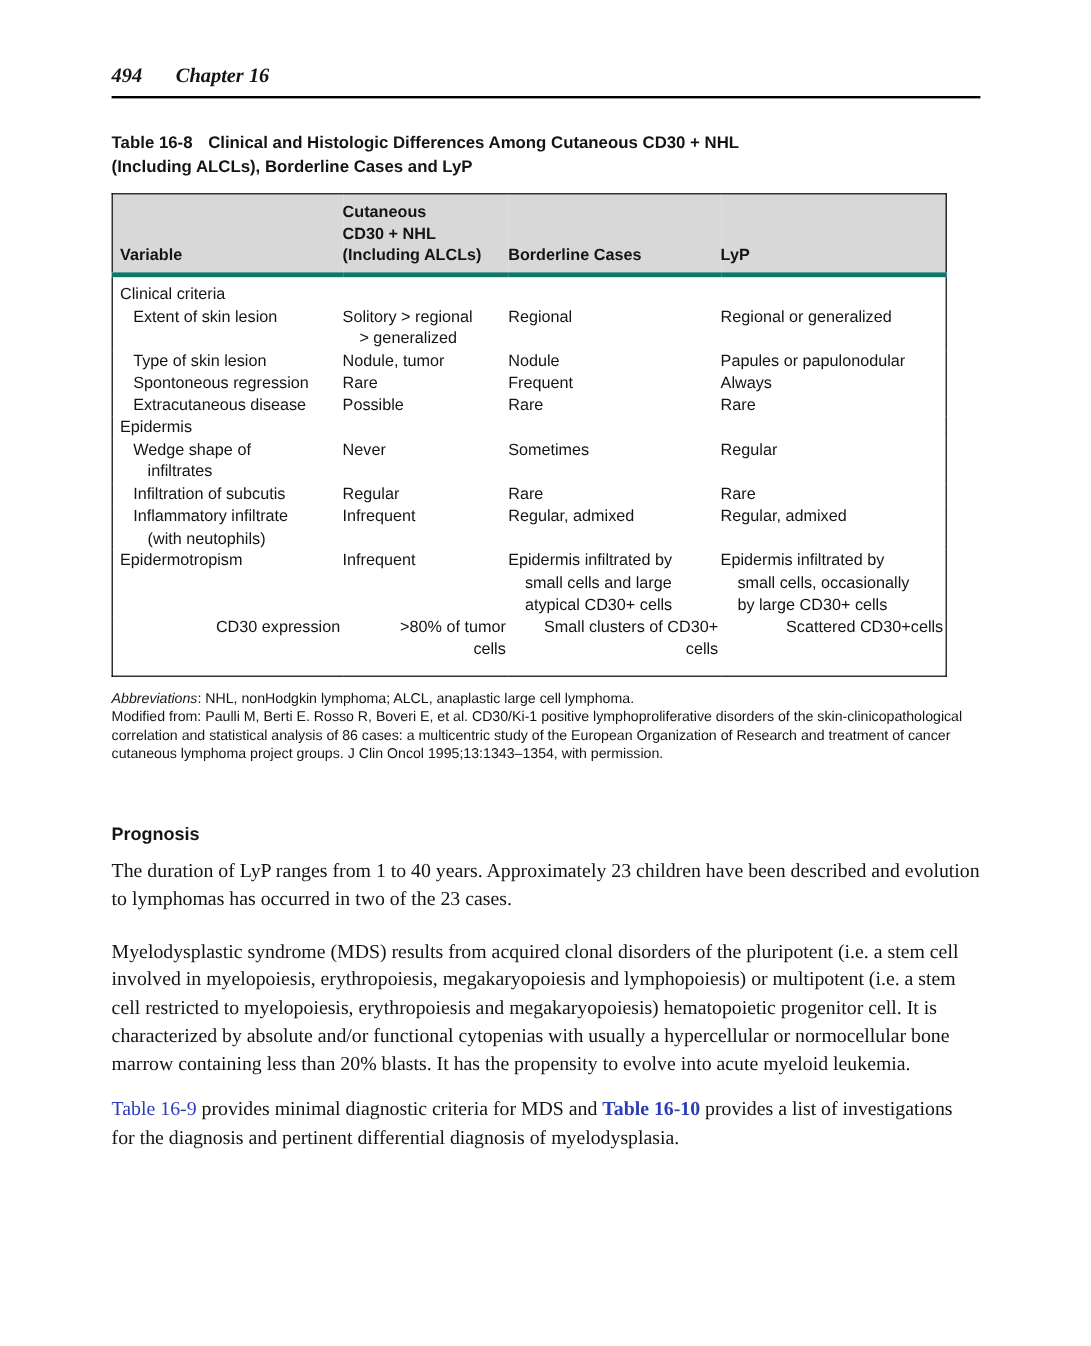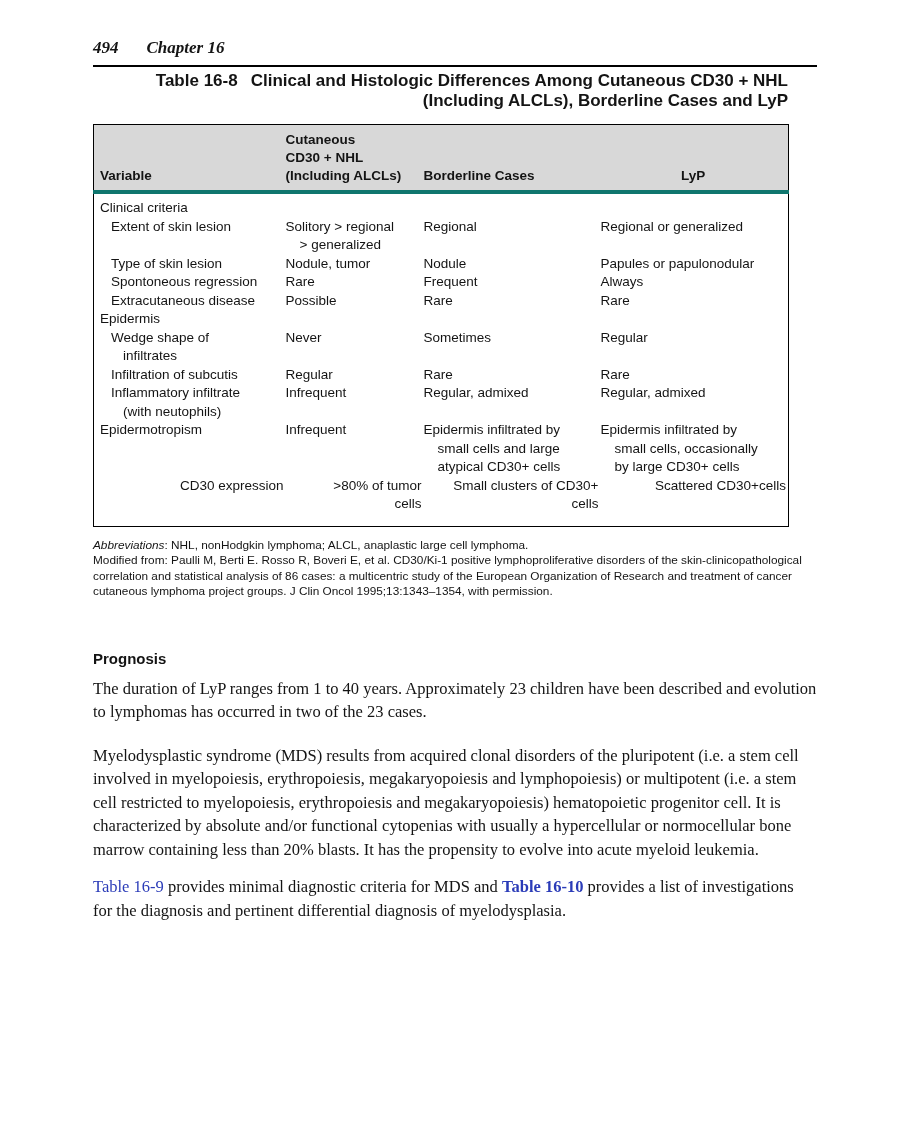--- a/index.html
+++ b/index.html
@@ -4,27 +4,27 @@
 <style>
   * { box-sizing: border-box; }
   html, body { margin: 0; padding: 0; background: #ffffff; }
   .page {
     width: 909px; height: 1122px; margin: 0 auto; background: #ffffff;
     position: relative; padding: 38px 92px 0 93px; overflow: hidden;
     font-family: "Liberation Sans", sans-serif; color: #141414;
   }
   .page-header {
     font-family: "Liberation Serif", serif; font-weight: bold; font-style: italic;
-    font-size: 17px; line-height: 20px; display: flex; gap: 28px; align-items: baseline;
+    font-size: 17px; line-height: 20px; display: flex; gap: 28px; align-items: baseline; margin-top: 15px;
   }
   .header-rule { border-top: 2.5px solid #000; margin-top: 7px; }
 
   .table-title {
-    width: 695px; margin-top: 4px; text-align: right;
-    font-weight: bold; font-size: 17px; line-height: 20px;
+    width: 695px; margin-top: 26px; text-align: left;
+    font-weight: bold; font-size: 14px; line-height: 20px;
   }
   .table-title .tbl-label { margin-right: 13px; }
 
   .data-table {
     width: 695px; margin-top: 13px; border-collapse: collapse;
     border: 1.4px solid #000; table-layout: fixed;
   }
   .data-table th {
     background: #d8d8d8; border-bottom: 4px solid #0f766e;
     font-size: 13.5px; line-height: 18px; font-weight: bold;
@@ -85,21 +85,21 @@
       <col style="width:177px">
       <col style="width:188px">
     </colgroup>
     <thead>
       <tr>
         <th class="th-var" style="background: rgb(216, 216, 216);">Variable</th>
         <th style="background: rgb(216, 216, 216);">Cutaneous
 CD30 + NHL
 (Including ALCLs)</th>
         <th style="background: rgb(216, 216, 216);">Borderline Cases</th>
-        <th style="background: rgb(216, 216, 216); text-align: center;">LyP</th>
+        <th style="background: rgb(216, 216, 216);">LyP</th>
       </tr>
     </thead>
     <tbody id="table-body">
         <tr>
           <td colspan="4" class="cell section-cell">Clinical criteria</td>
         </tr>
         <tr>
           <td class="cell var-cell indent">Extent of skin lesion</td>
           <td class="cell val-cell">Solitory &gt; regional
 &gt; generalized</td>

